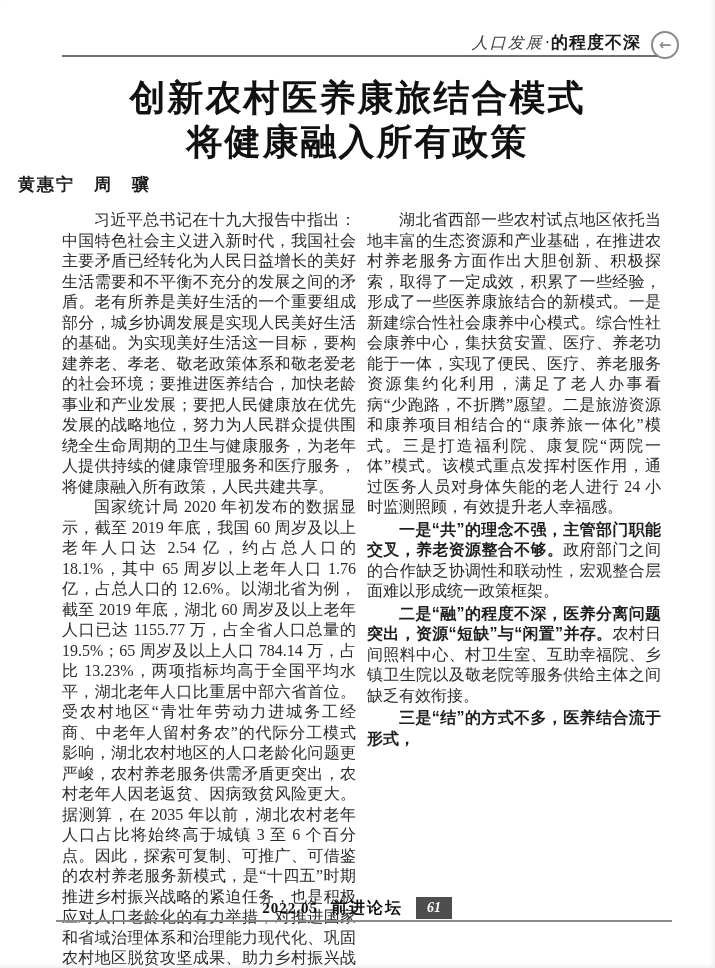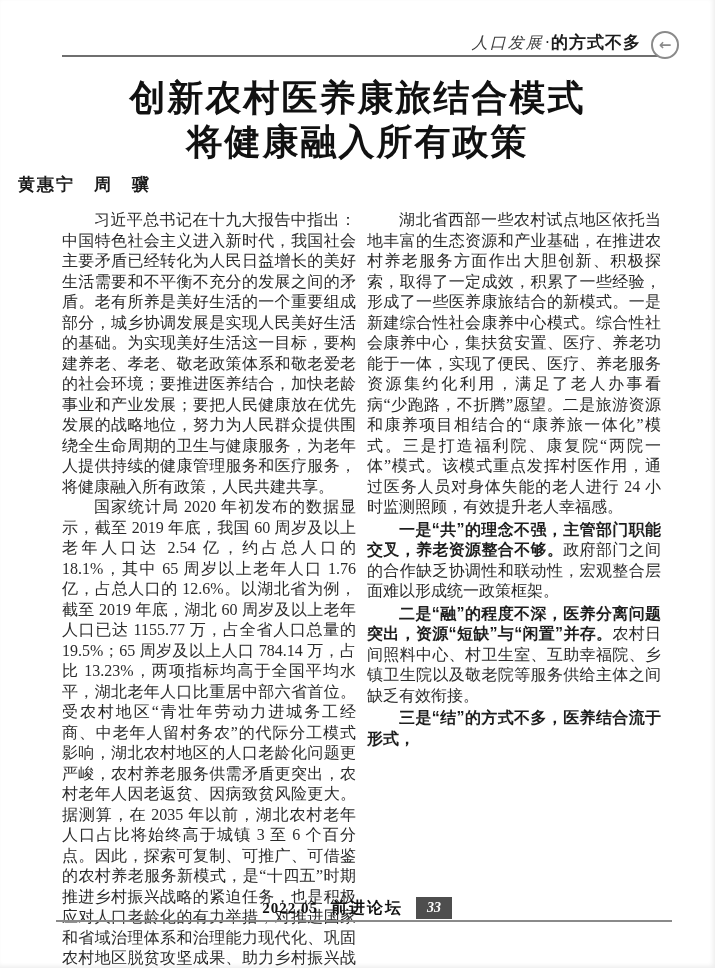--- a/index.html
+++ b/index.html
@@ -91,21 +91,21 @@
     font-size:14px;
   }
   .footer-rule{position:absolute;top:920px;left:56px;width:616px;height:2px;background:#8a8a8a;}
 </style>
 </head>
 <body>
 
 <div class="page">
 
   <div class="section-label">
-    <span class="kai">人口发展</span><span class="sep">·</span><span class="heib">的方式不多</span>
+    <span class="kai">人口发展</span><span class="sep">·</span><span class="heib">的程度不深</span>
   </div>
   <div class="header-rule"></div>
   <div class="header-icon">
     <span>←</span>
   </div>
 
   <h1 class="title">
     <span class="tline">创新农村医养康旅结合模式</span>
     <span class="tline">将健康融入所有政策</span>
   </h1>
@@ -122,17 +122,17 @@
       <p><span>湖北省西部一些农村试点地区依托当地丰富的生态资源和产业基础，在推进农村养老服务方面作出大胆创新、积极探索，取得了一定成效，积累了一些经验，形成了一些医养康旅结合的新模式。一是新建综合性社会康养中心模式。综合性社会康养中心，集扶贫安置、医疗、养老功能于一体，实现了便民、医疗、养老服务资源集约化利用，满足了老人办事看病“少跑路，不折腾”愿望。二是旅游资源和康养项目相结合的“康养旅一体化”模式。三是打造福利院、康复院“两院一体”模式。该模式重点发挥村医作用，通过医务人员对身体失能的老人进行 24 小时监测照顾，有效提升老人幸福感。</span></p>
       <p class="sb"><span class="lead">一是“共”的理念不强，主管部门职能交叉，养老资源整合不够。</span><span>政府部门之间的合作缺乏协调性和联动性，宏观整合层面难以形成统一政策框架。</span></p>
       <p class="sb"><span class="lead">二是“融”的程度不深，医养分离问题突出，资源“短缺”与“闲置”并存。</span><span>农村日间照料中心、村卫生室、互助幸福院、乡镇卫生院以及敬老院等服务供给主体之间缺乏有效衔接。</span></p>
       <p class="sb"><span class="lead">三是“结”的方式不多，医养结合流于形式，</span><span></span></p>
     </div>
   </div>
 
   <div class="footer">
     <span class="issue">2022.05</span>
     <span class="journal">前进论坛</span>
-    <span class="pagenum">33</span>
+    <span class="pagenum">61</span>
   </div>
   <div class="footer-rule"></div>
 
 </div>
 
 </body></html>

